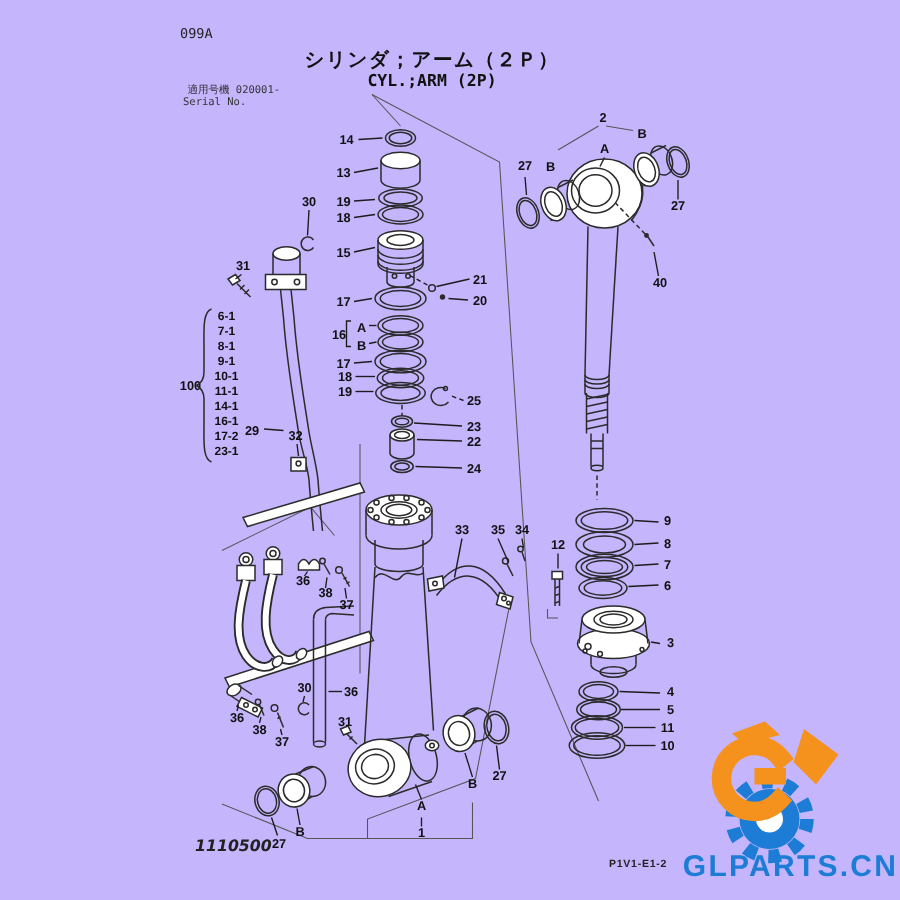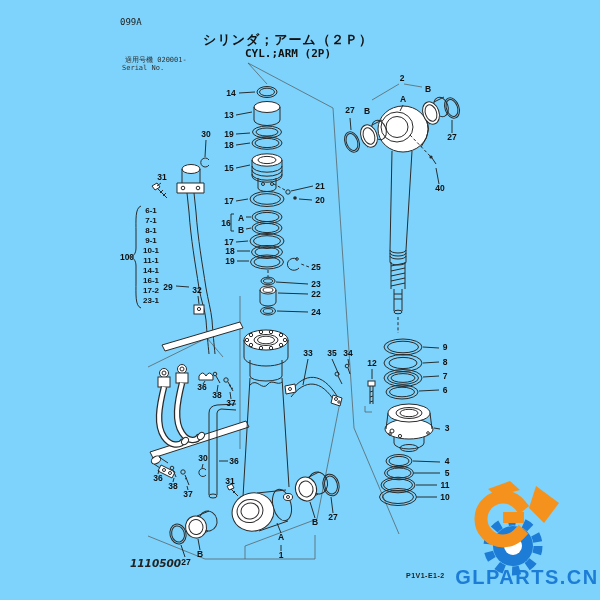--- a/index.html
+++ b/index.html
@@ -1,16 +1,16 @@
 <!DOCTYPE html>
 <html><head>
 <meta charset="utf-8">
 <style>
   html,body{margin:0;padding:0;background:#ffffff;}
-  .page{position:relative;width:600px;height:600px;background:#7dd3fc;overflow:hidden;
+  .page{position:relative;width:600px;height:600px;background:#c4b5fd;overflow:hidden;
         font-family:"Liberation Sans",sans-serif;}
   svg{position:absolute;top:0;left:0;}
   .d{stroke:#2b2b2b;fill:none;stroke-width:1;}
   .dw{stroke:#2b2b2b;fill:#ffffff;stroke-width:1;}
   .thin{stroke:#555;fill:none;stroke-width:.7;}
   .lead{stroke:#1c1c1c;fill:none;stroke-width:.9;}
   .dash{stroke-dasharray:3 2.2;}
   .hoseo{stroke:#2b2b2b;fill:none;stroke-width:6.5;}
   .hosei{stroke:#ffffff;fill:none;stroke-width:4;}
   .lbl{font:bold 8.5px "Liberation Sans",sans-serif;fill:#111;text-anchor:middle;}

